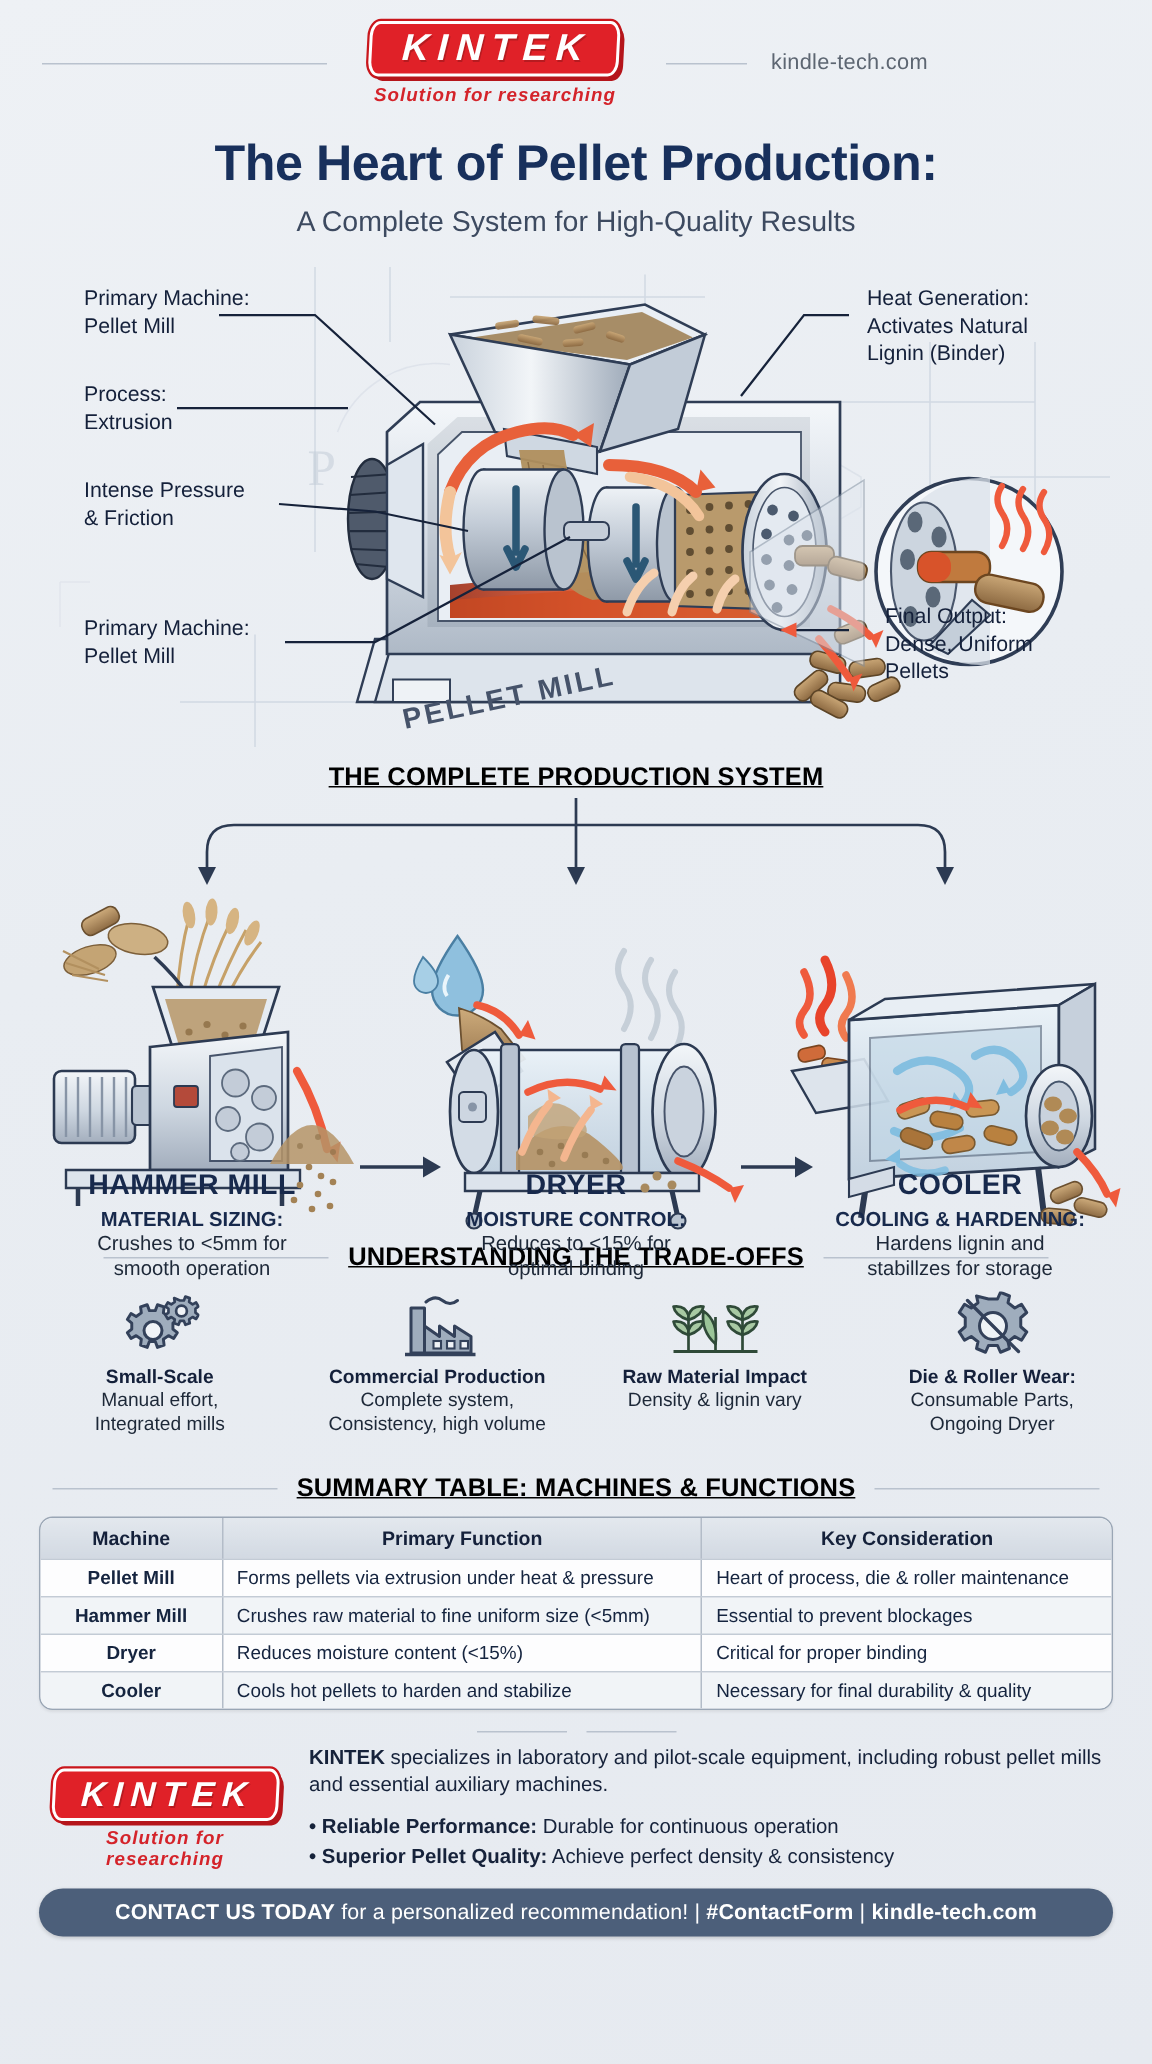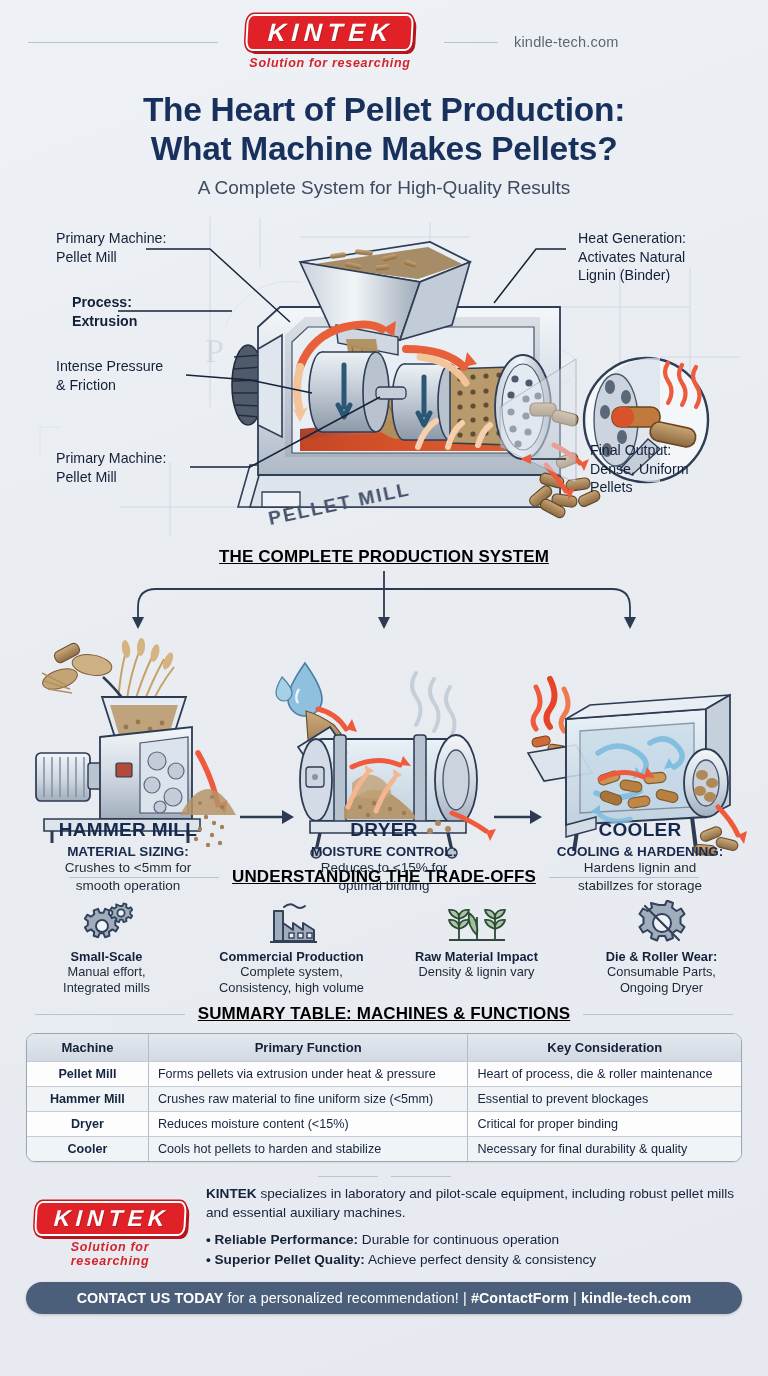--- a/index.html
+++ b/index.html
@@ -120,21 +120,20 @@
     </div>
     <div class="logo-tag">Solution for researching</div>
   </div>
   <div class="hdr-line right"></div>
   <div class="site-url">kindle-tech.com</div>
 </div>
 
 <div class="title-block">
   <h1>
     <span>The Heart of Pellet Production:</span><br>
-    <span>What Machine Makes Pellets?</span>
   </h1>
   <div class="subtitle">A Complete System for High-Quality Results</div>
 </div>
 
 <div class="hero">
   <svg width="768" height="340" viewBox="0 0 768 340">
     <defs>
       <linearGradient id="steel" x1="0" y1="0" x2="0" y2="1">
         <stop offset="0" stop-color="#f4f7fa"></stop>
           <stop offset="0.5" stop-color="#d6dde6"></stop>
@@ -338,21 +337,21 @@
     </g>
     <path d="M520 252 l11 -5 l0 10 z" fill="#ef5a3c"></path>
 
     <text x="270" y="318" font-family="Liberation Sans, sans-serif" font-size="19" font-weight="bold" fill="#46536a" letter-spacing="2" transform="rotate(-12 270 318)" id="hero-caption">PELLET MILL</text>
   </svg>
 
   <div class="cal" style="left:56px; top:22px; width:170px;">
     <div>Primary Machine:</div>
     <div>Pellet Mill</div>
   </div>
-  <div class="cal" style="left:72px; top:86px; width:150px;font-weight:bold;">
+  <div class="cal" style="left:56px; top:86px; width:150px;">
     <div>Process:</div>
     <div>Extrusion</div>
   </div>
   <div class="cal" style="left:56px; top:150px; width:150px;">
     <div>Intense Pressure</div>
     <div>&amp; Friction</div>
   </div>
   <div class="cal" style="left:56px; top:242px; width:170px;">
     <div>Primary Machine:</div>
     <div>Pellet Mill</div>
@@ -723,21 +722,21 @@
         <path d="M8 6 L42 40" stroke="#33415a" stroke-width="2.2" stroke-linecap="round"></path>
         <path d="M18 16 L34 32" stroke="#33415a" stroke-width="1.6" stroke-linecap="round"></path>
       </svg>
     </div>
     <div class="tt">Die &amp; Roller Wear:</div>
     <div class="td">Consumable Parts,</div>
     <div class="td">Ongoing Dryer</div>
   </div>
 </div>
 
-<div class="sec-head" style="margin-top:8px;">
+<div class="sec-head" style="margin-top:25px;">
   <div class="ln"></div>
   <h2>SUMMARY TABLE: MACHINES &amp; FUNCTIONS</h2>
   <div class="ln"></div>
 </div>
 
 <div class="tbl-wrap">
   <table>
     <thead>
       <tr>
         <th>Machine</th>

